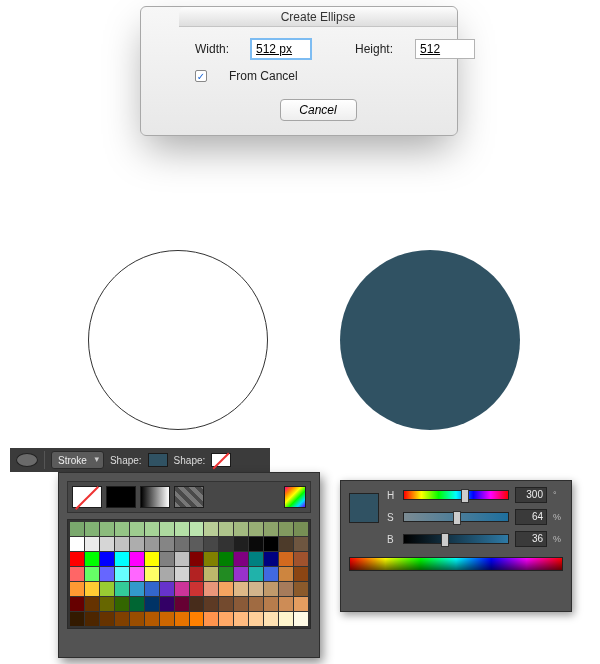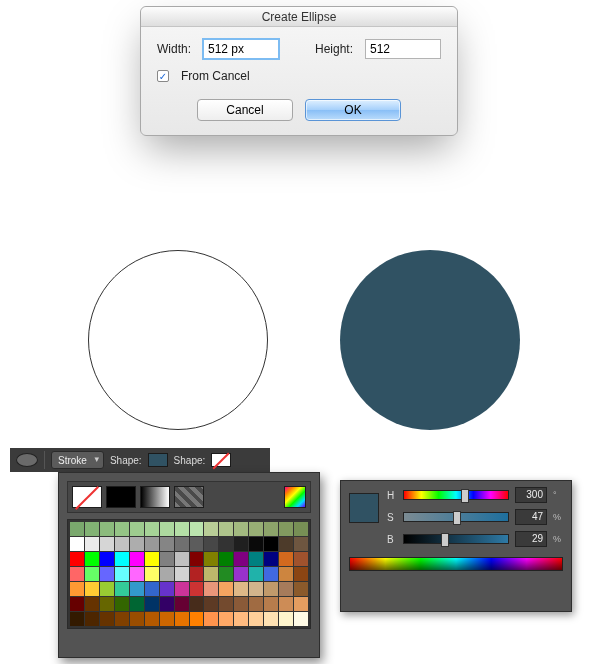--- a/index.html
+++ b/index.html
@@ -4,35 +4,36 @@
 <style>
   * { box-sizing: border-box; margin: 0; padding: 0; }
   body { background: #fff; font-family: "Lucida Grande", Arial, sans-serif; font-size: 11px; color: #000; width: 600px; height: 664px; position: relative; }
 
   
   .dialog {
     position: absolute; left: 140px; top: 6px; width: 318px;
     border: 1px solid #a8a8a8; border-radius: 6px;
     background: linear-gradient(#f7f7f7,#e8e8e8);
     box-shadow: 0 18px 40px -6px rgba(0,0,0,.35);
+    padding-left: 38px;
   }
   .dialog .titlebar { height: 20px; border-bottom: 1px solid #c4c4c4; border-radius: 6px 6px 0 0;
     background: linear-gradient(#fdfdfd,#dedede); display: flex; align-items: center; justify-content: center;
     font-size: 12px; color: #333; }
   .dialog .body { padding: 12px 16px 14px; }
-  .row { display: flex; align-items: center; gap: 12px; }
+  .row { display: flex; align-items: center; gap: 22px; }
   .row + .row { margin-top: 10px; }
   .dlg-label { font-size: 12px; color: #222; }
-  .dlg-input { width: 76px; height: 20px; border: 1px solid #b3b3b3; background: #fff; padding: 0 4px; font-size: 12px; }
+  .dlg-input { width: 60px; height: 20px; border: 1px solid #b3b3b3; background: #fff; padding: 0 4px; font-size: 12px; text-decoration: underline; }
   .dlg-input.focus { outline: 2px solid #7dbcf2; outline-offset: -1px; }
   .check { width: 12px; height: 12px; border: 1px solid #888; border-radius: 2px; background: #fff;
     display: inline-flex; align-items: center; justify-content: center; color: #1b66d6; font-size: 10px; }
   .dlg-buttons { display: flex; gap: 12px; justify-content: center; margin-top: 16px; }
-  .mac-btn { width: 96px; height: 22px; border: 1px solid #a5a5a5; border-radius: 4px;
-    background: linear-gradient(#ffffff,#eeeeee); font-size: 12px; }
+  .mac-btn { width: 77px; height: 22px; border: 1px solid #a5a5a5; border-radius: 4px;
+    background: linear-gradient(#ffffff,#eeeeee); font-size: 12px; font-style: italic; }
   .mac-btn.primary { border-color: #5a94d6; background: linear-gradient(#dff0ff,#a6d0fb 49%,#88bef6 50%,#bbdcfb);
     color: #000; box-shadow: inset 0 0 0 1px rgba(255,255,255,.6); }
 
   
   .circle { position: absolute; border-radius: 50%; }
   .circle.outline { left: 88px; top: 250px; width: 180px; height: 180px; border: 1px solid #333; background: transparent; }
   .circle.fill { left: 340px; top: 250px; width: 180px; height: 180px; background: #305263; }
 
   
   .toolbar { position: absolute; left: 10px; top: 448px; width: 260px; height: 24px;
@@ -99,21 +100,20 @@
       <span style="width:12px"></span>
       <span class="dlg-label">Height:</span>
       <input class="dlg-input" value="512" style="">
     </div>
     <div class="row">
       <span class="check">✓</span>
       <span class="dlg-label">From Cancel</span>
     </div>
     <div class="dlg-buttons">
       <button class="mac-btn">Cancel</button>
-      <button class="mac-btn primary">OK</button>
     </div>
   </div>
 </div>
 
 <div class="circle outline"></div>
 <div class="circle fill"></div>
 
 <div class="toolbar">
   <span class="tb-ellipse"></span>
   <span class="tb-sep"></span>
@@ -260,27 +260,27 @@
             <span class="thumb" id="th-h" style="left: 55%;"></span>
           </div>
         <span class="val-box">300</span>
         <span class="unit">°</span>
       </div>
       <div class="srow">
         <span class="lbl">S</span>
         <div class="track sat">
             <span class="thumb" id="th-s" style="left: 47%;"></span>
           </div>
-        <span class="val-box">47</span>
+        <span class="val-box">64</span>
         <span class="unit">%</span>
       </div>
       <div class="srow">
         <span class="lbl">B</span>
         <div class="track bri">
             <span class="thumb" id="th-b" style="left: 36%;"></span>
           </div>
-        <span class="val-box">29</span>
+        <span class="val-box">36</span>
         <span class="unit">%</span>
       </div>
     </div>
   </div>
   <div class="spectrum-bar"></div>
 </div>
 
 </body></html>

